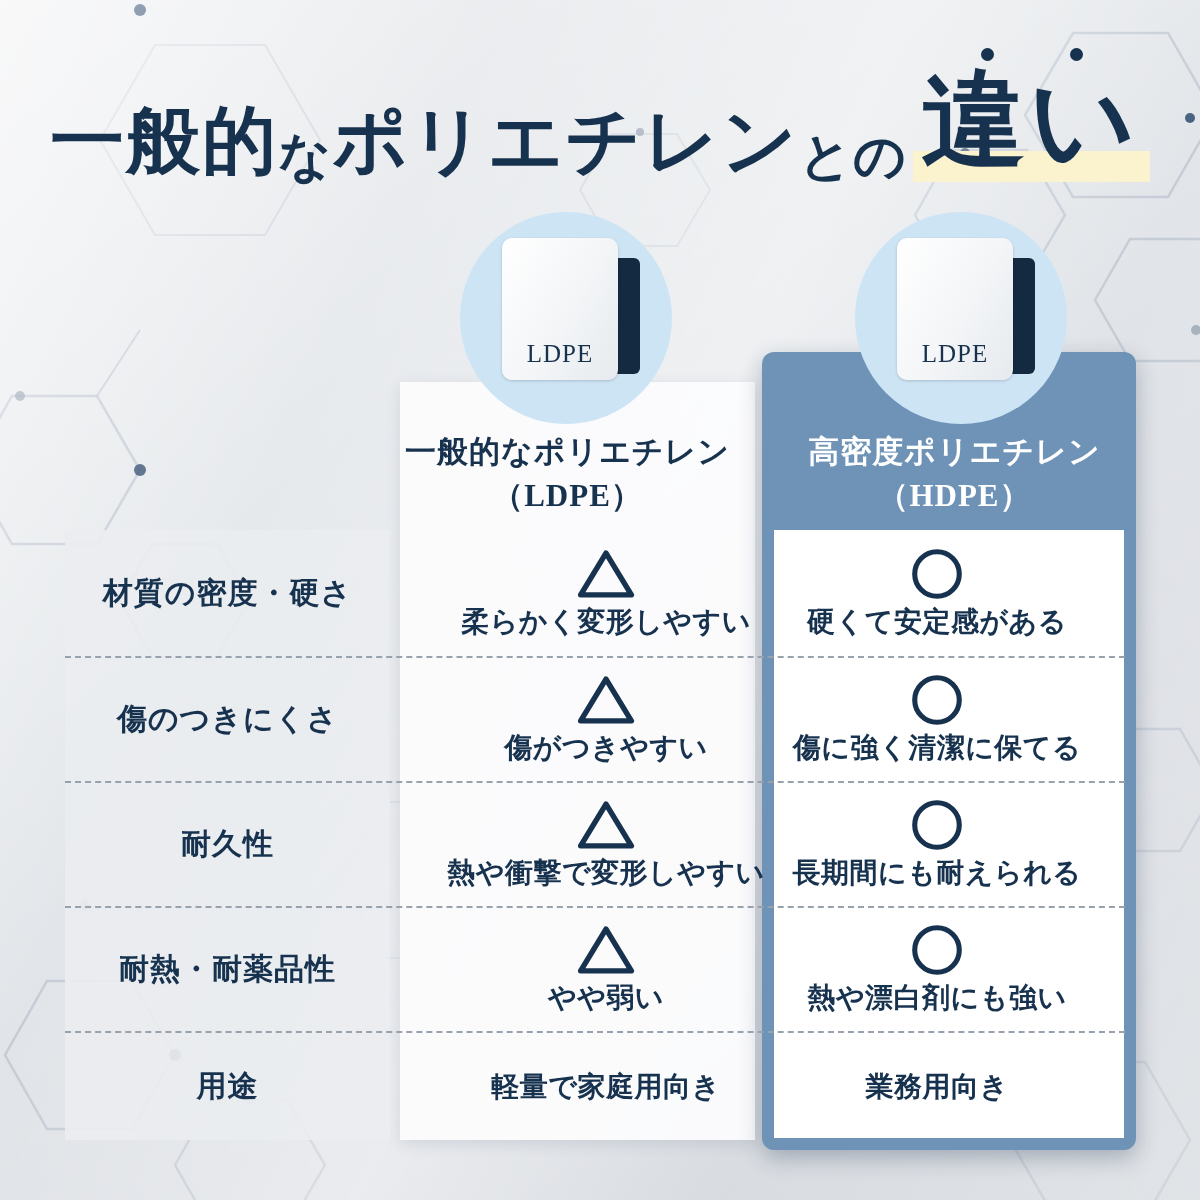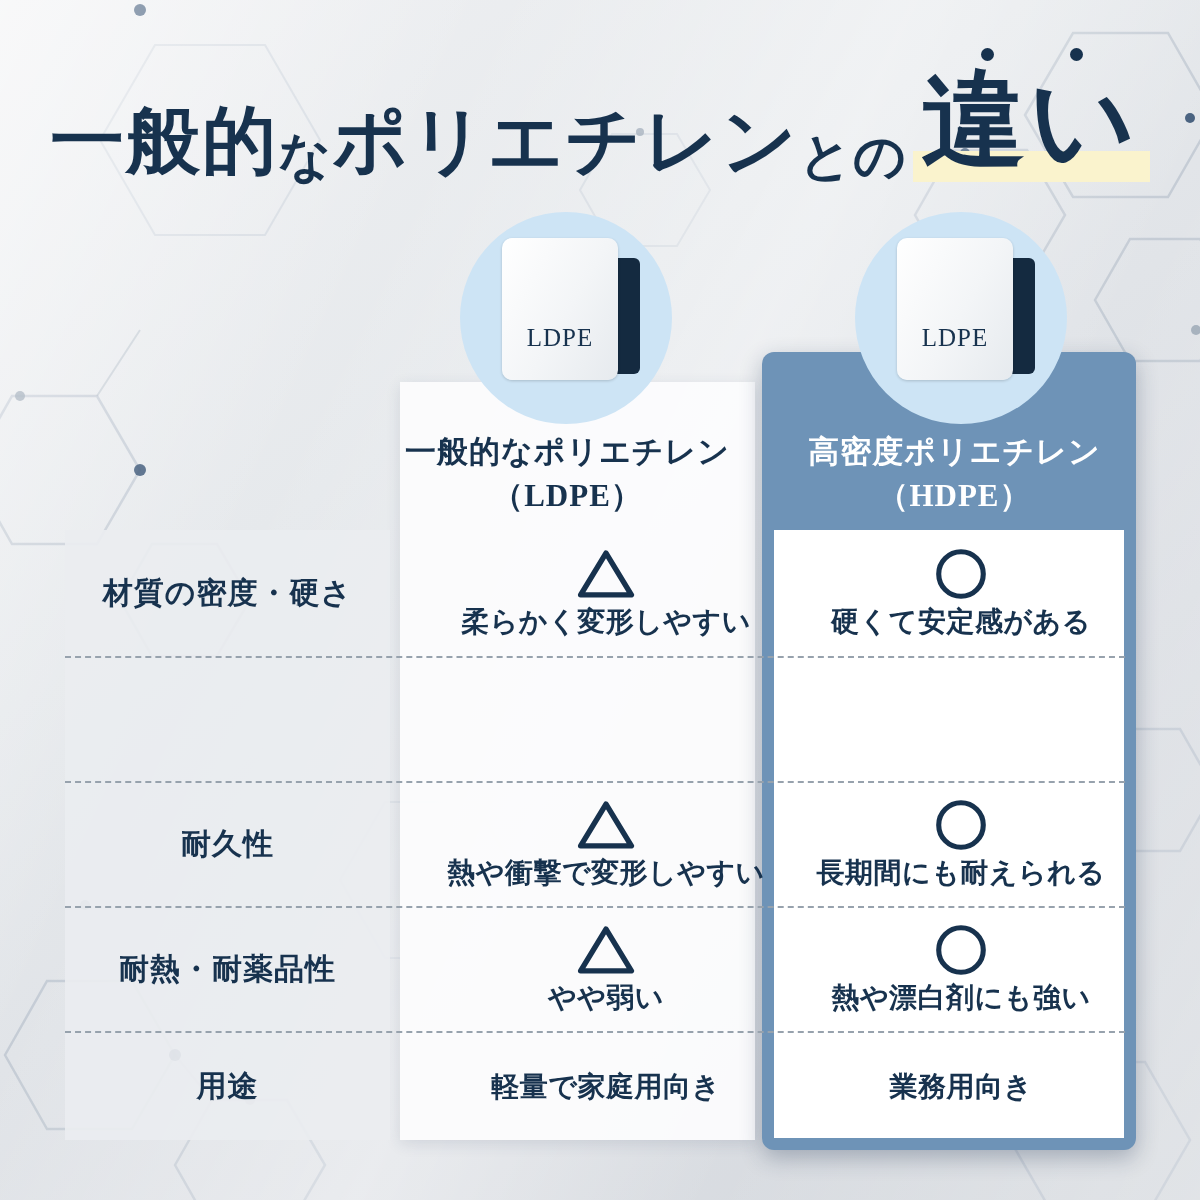--- a/index.html
+++ b/index.html
@@ -62,42 +62,42 @@
   .ldpe-icon{ left:460px; top:212px; }
   .hdpe-icon{ left:855px; top:212px; }
   .board-back{
     position:absolute; left:54px; top:46px; width:126px; height:116px;
     background:#142a40; border-radius:6px;
   }
   .board-front{
     position:absolute; left:42px; top:26px; width:116px; height:142px;
     background:linear-gradient(120deg,#ffffff 0%,#f3f5f7 55%,#e6eaee 100%);
     border-radius:10px; box-shadow:0 1px 3px rgba(0,0,0,.18);
-    display:flex; align-items:flex-end; justify-content:center; padding-bottom:28px;
+    display:flex; align-items:flex-end; justify-content:center; padding-bottom:12px;
   }
   .board-label{ font-size:25px; letter-spacing:1px; color:#17324e; }
 
   
   .col-header{
     position:absolute; top:430px; z-index:6; text-align:center;
     font-weight:bold; font-size:31px; line-height:44px; letter-spacing:1px;
   }
   .ldpe-header{ left:400px; width:335px; color:#17324e; }
   .hdpe-header{ left:762px; width:385px; color:#ffffff; }
 
   
   .trow{ position:absolute; left:0; width:100%; z-index:4; }
   .cell{
     position:absolute; top:0; height:100%;
     display:flex; flex-direction:column; align-items:center; justify-content:center;
     text-align:center;
   }
   .cell.label{ left:65px; width:325px; font-size:30px; font-weight:bold; letter-spacing:1px; }
   .cell.ldpe { left:394px; width:424px; }
-  .cell.hdpe { left:776px; width:350px;padding-left:20px; }
+  .cell.hdpe { left:752px; width:350px;padding-left:20px; }
   .cell-text{ font-size:28px; font-weight:bold; line-height:1.25; letter-spacing:.5px; }
   .mark{ display:none; margin-bottom:4px; }
   .mark svg{ display:none; width:58px; height:52px; }
   .mark[data-mark="triangle"]{ display:block; }
   .mark[data-mark="triangle"] .tri{ display:block; }
   .mark[data-mark="circle"]{ display:block; }
   .mark[data-mark="circle"] .cir{ display:block; }
 
   .sep{
     position:absolute; left:65px; width:1060px; height:0; z-index:3;
@@ -206,20 +206,41 @@
       <span class="mark" data-mark="circle">
 
         <svg class="cir" viewBox="0 0 56 56">
             <circle cx="28" cy="28" r="24" fill="none" stroke="#17324e" stroke-width="5.5"></circle>
           </svg>
       </span>
       <span class="cell-text">硬くて安定感がある</span>
     </div>
   </div>
 
+  <div class="trow" style="top:657px;height:125px;">
+    <div class="cell label">傷のつきにくさ</div>
+    <div class="cell ldpe">
+      <span class="mark" data-mark="triangle">
+        <svg class="tri" viewBox="0 0 64 56">
+            <path d="M32 5 L60 51 L4 51 Z" fill="none" stroke="#17324e" stroke-width="6" stroke-linejoin="round"></path>
+          </svg>
+
+      </span>
+      <span class="cell-text">傷がつきやすい</span>
+    </div>
+    <div class="cell hdpe">
+      <span class="mark" data-mark="circle">
+
+        <svg class="cir" viewBox="0 0 56 56">
+            <circle cx="28" cy="28" r="24" fill="none" stroke="#17324e" stroke-width="5.5"></circle>
+          </svg>
+      </span>
+      <span class="cell-text">傷に強く清潔に保てる</span>
+    </div>
+  </div>
 
   <div class="trow" style="top:782px;height:125px;">
     <div class="cell label">耐久性</div>
     <div class="cell ldpe">
       <span class="mark" data-mark="triangle">
         <svg class="tri" viewBox="0 0 64 56">
             <path d="M32 5 L60 51 L4 51 Z" fill="none" stroke="#17324e" stroke-width="6" stroke-linejoin="round"></path>
           </svg>
 
       </span>

